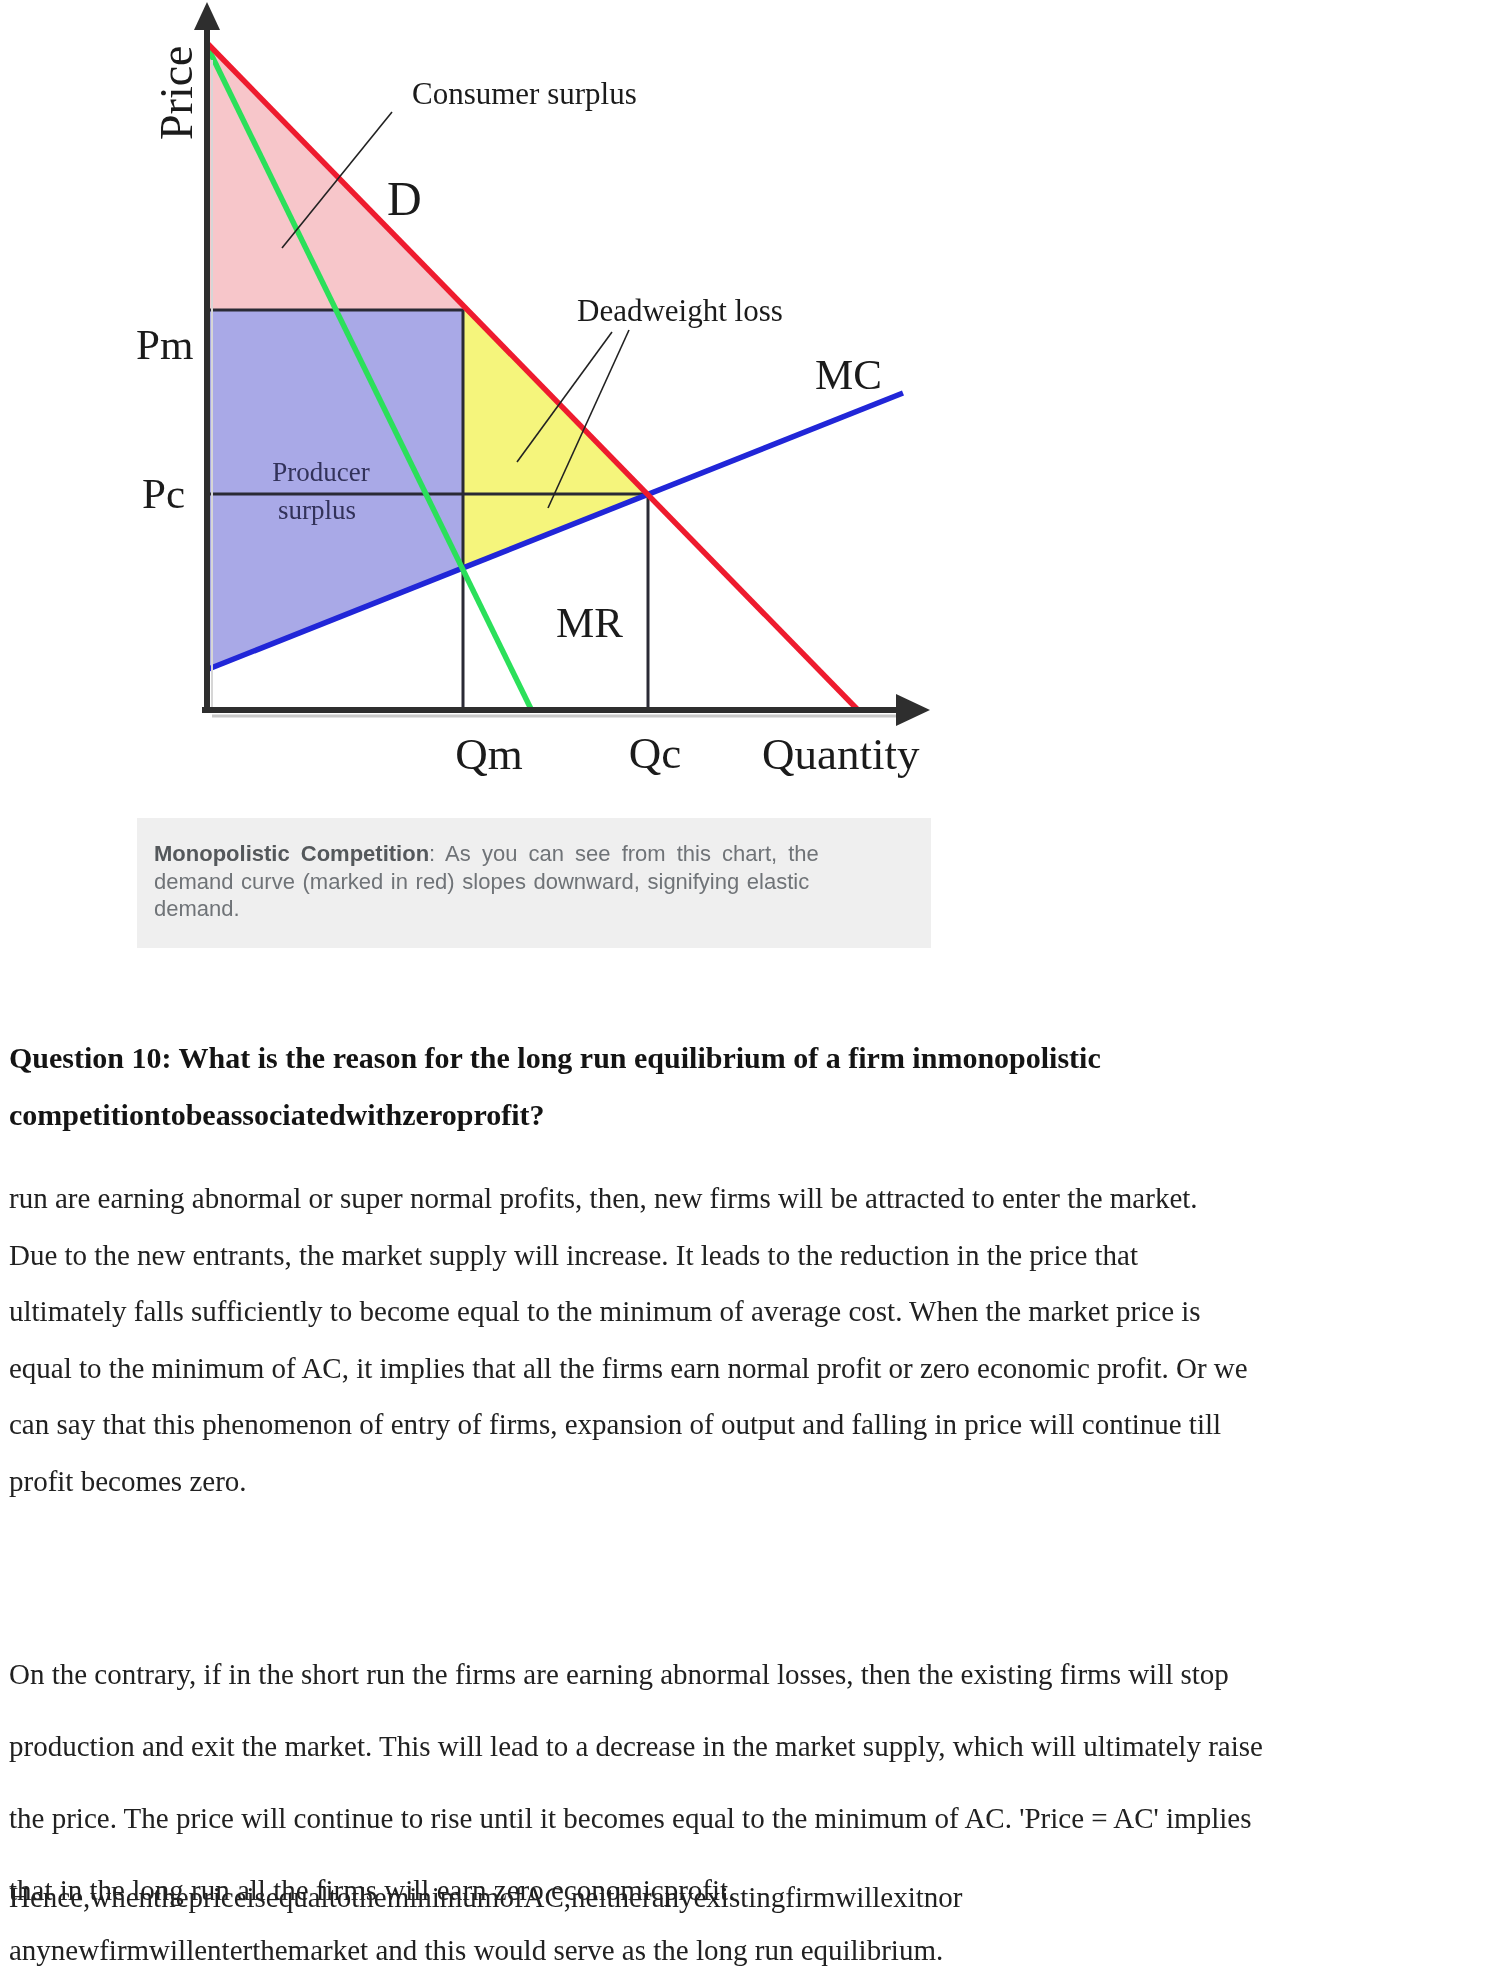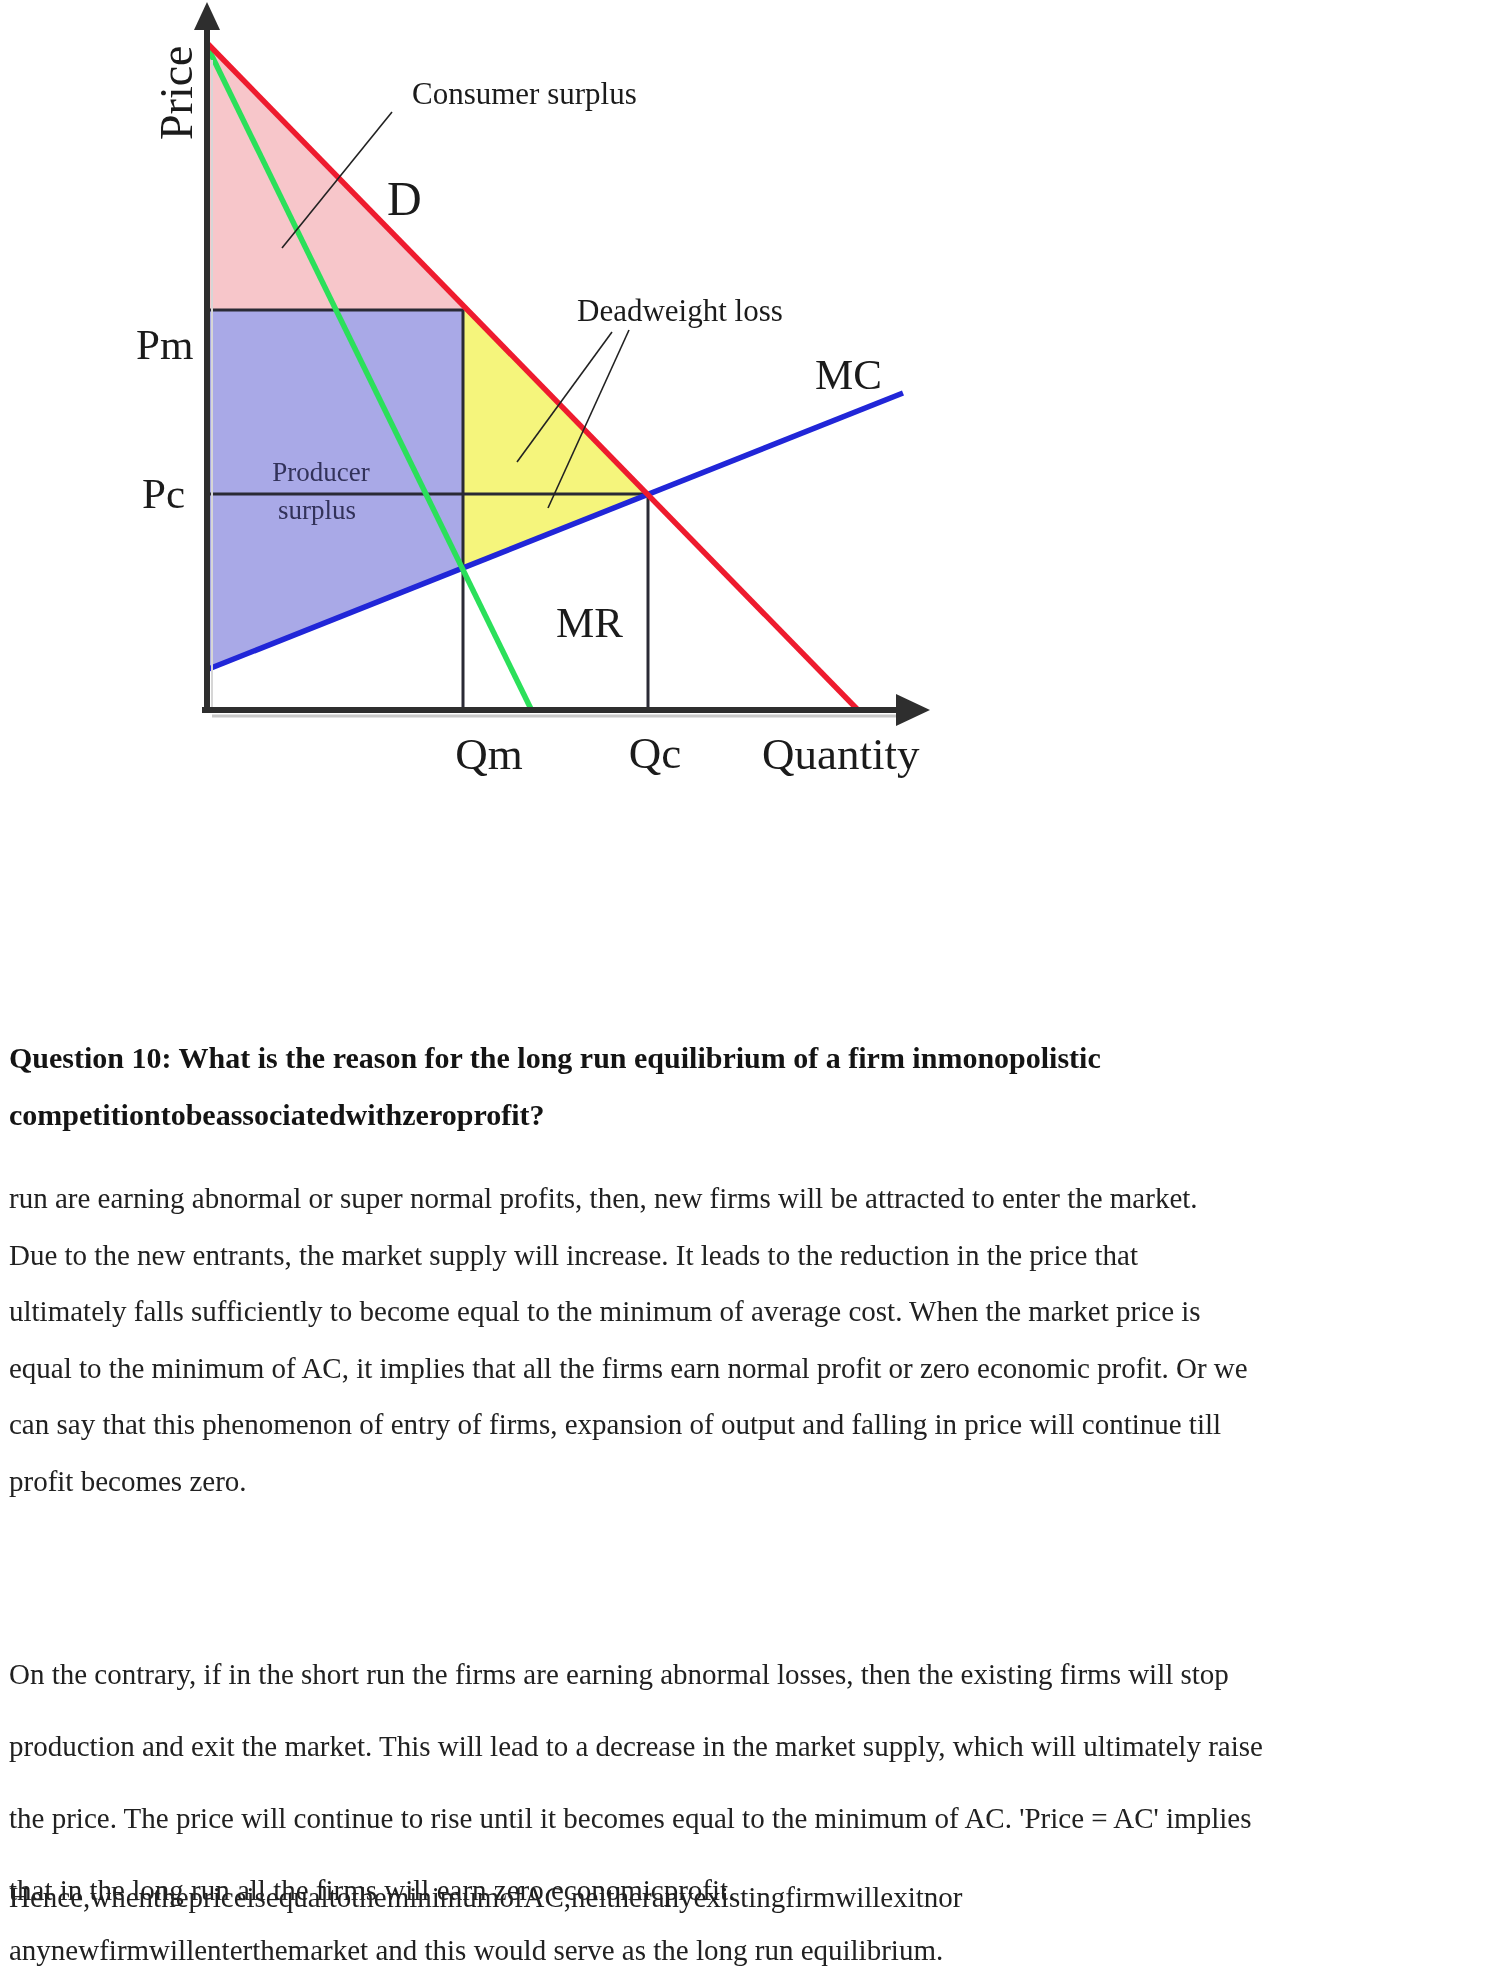--- a/index.html
+++ b/index.html
@@ -94,20 +94,25 @@
     <text class="chart-text" x="387" y="215" font-size="48">D</text>
     <text class="chart-text" x="815" y="389" font-size="43">MC</text>
     <text class="chart-text" x="556" y="637" font-size="43">MR</text>
 
     <text class="chart-text" x="136" y="359" font-size="43">Pm</text>
     <text class="chart-text" x="142" y="508" font-size="43">Pc</text>
     <text class="chart-text" x="489" y="769" font-size="45" text-anchor="middle">Qm</text>
     <text class="chart-text" x="655" y="768" font-size="45" text-anchor="middle">Qc</text>
   </svg>
 
+  <div class="caption-box">
+    <div class="cap-line1"><b>Monopolistic Competition</b><span>: As you can see from this chart, the</span></div>
+    <div class="cap-line2">demand curve (marked in red) slopes downward, signifying elastic</div>
+    <div>demand.</div>
+  </div>
 
   <div class="body-text question-block pre">Question 10: What is the reason for the long run equilibrium of a firm inmonopolistic
 competitiontobeassociatedwithzeroprofit?</div>
 
   <div class="body-text solution-p1">
     <div class="pre">run are earning abnormal or super normal profits, then, new firms will be attracted to enter the market.
 Due to the new entrants, the market supply will increase. It leads to the reduction in the price that
 ultimately falls sufficiently to become equal to the minimum of average cost. When the market price is
 equal to the minimum of AC, it implies that all the firms earn normal profit or zero economic profit. Or we
 can say that this phenomenon of entry of firms, expansion of output and falling in price will continue till

